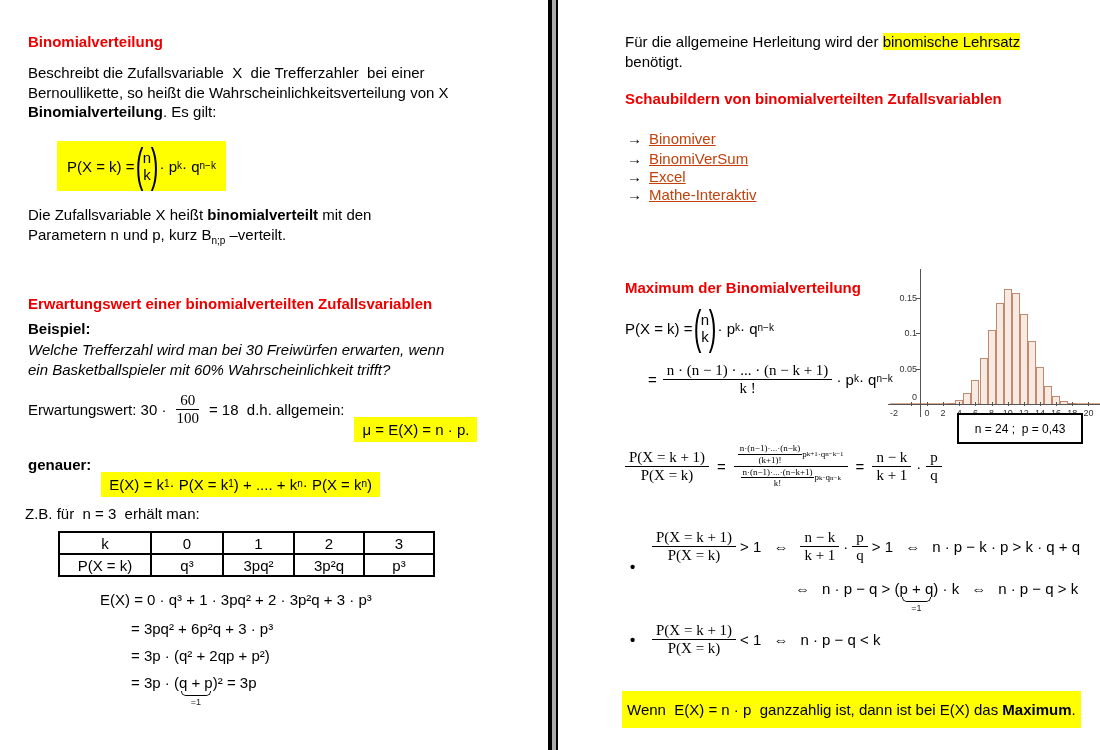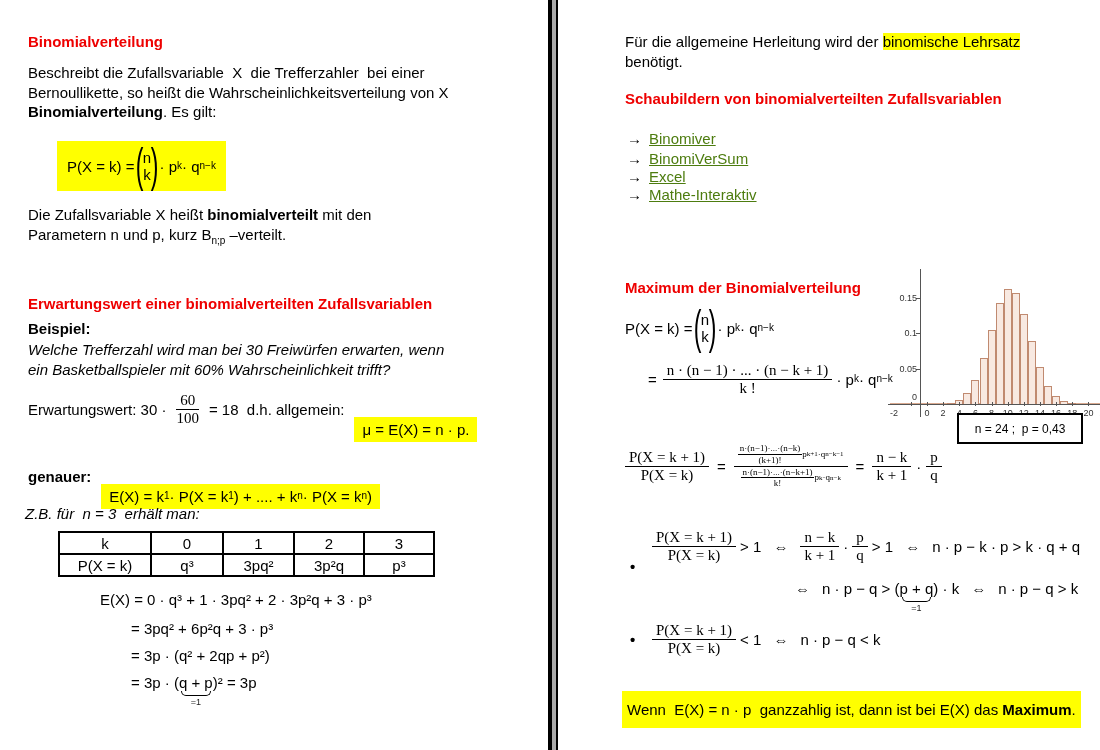--- a/index.html
+++ b/index.html
@@ -5,21 +5,21 @@
   html,body{margin:0;padding:0;background:#fff;}
   #screen{position:relative;width:1100px;height:750px;background:#ffffff;overflow:hidden;
           font-family:"Liberation Sans","DejaVu Sans",sans-serif;font-size:15px;color:#000;}
   .abs{position:absolute;}
   .row{position:absolute;display:flex;align-items:center;white-space:nowrap;}
   .red{color:#ee0000;font-weight:bold;}
   .b{font-weight:bold;}
   .it{font-style:italic;}
   .hl{background:#ffff00;}
   .lh{line-height:19.6px;}
-  .link{color:#4d7c0f;text-decoration:underline;cursor:pointer;}
+  .link{color:#c2410c;text-decoration:underline;cursor:pointer;}
   .arrow{font-weight:bold;margin-right:7px;}
   
   .frac{display:inline-flex;flex-direction:column;align-items:center;vertical-align:middle;font-family:Liberation Serif, serif;}
   .frac .fn{padding:0 4px;border-bottom:1px solid #000;text-align:center;}
   .frac .fd{padding:0 4px;text-align:center;}
   sup{font-size:10px;line-height:0;}
   sub{font-size:10px;line-height:0;}
   .binom{display:inline-flex;align-items:center;margin:0 2px;}
   .paren{display:inline-block;font-size:46px;font-weight:400;line-height:.82;transform:scaleX(.5);margin:0 -5px;}
   .bc{display:inline-flex;flex-direction:column;align-items:center;line-height:1.15;padding:0 1px;}
@@ -97,36 +97,36 @@
   <div class="row" style="left:28px;top:386px;height:46px;">
     <span>Erwartungswert: 30 ·</span>
     <span class="frac" style="margin:0 6px;">
       <span class="fn">60</span>
       <span class="fd">100</span>
     </span>
     <span>= 18&nbsp; d.h. allgemein:</span>
     <span class="hlbox" style="margin-left:10px;">μ = E(X) = n · p.</span>
   </div>
 
-  <div class="row" style="left:28px;top:460px;height:32px;">
+  <div class="row" style="left:28px;top:448px;height:32px;">
     <span class="b" style="margin-right:10px;">genauer:</span>
     <span class="hlbox">
       <span>E(X) = k</span>
         <sub>1</sub>
         <span> · P(X = k</span>
         <sub>1</sub>
         <span>) + .... + k</span>
         <sub>n</sub>
         <span> · P(X = k</span>
         <sub>n</sub>
         <span>)</span>
     </span>
   </div>
 
-  <div class="abs" style="left:25px;top:505px;font-style:italic;">Z.B. für&nbsp; n = 3&nbsp; erhält man:</div>
+  <div class="abs" style="left:25px;top:505px;">Z.B. für&nbsp; n = 3&nbsp; erhält man:</div>
 
   <table class="tbl" style="left:58px;top:531px;">
     <colgroup>
         <col style="width:92px;">
         <col style="width:72px;">
         <col style="width:71px;">
         <col style="width:70px;">
         <col style="width:70px;">
       </colgroup>
     <tbody>

